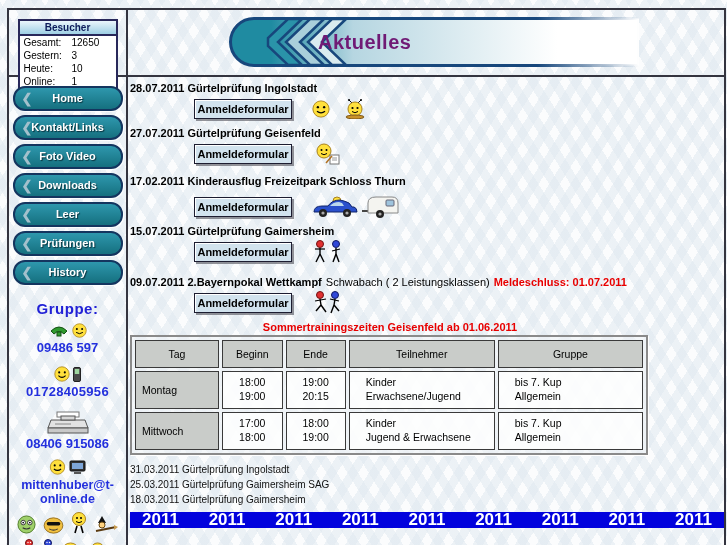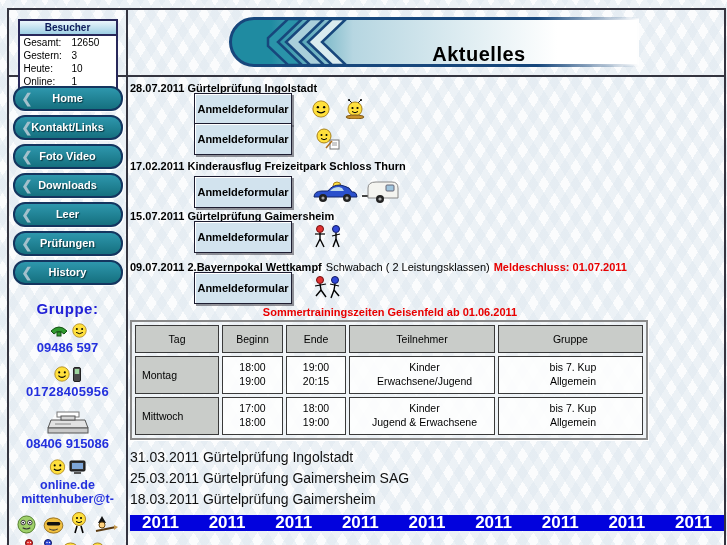--- a/index.html
+++ b/index.html
@@ -51,53 +51,53 @@
   .k-num{font-size:13px;font-weight:bold;color:#2330dd;}
   .k-num.sp{letter-spacing:.3px;}
   .email-text{margin-top:1px;font-size:12.5px;font-weight:bold;color:#2330dd;line-height:1.15;}
   .emo-row{margin-top:5px;display:flex;justify-content:center;align-items:flex-end;gap:7px;height:22px;}
   .icon{display:inline-block;vertical-align:middle;}
 
   
   .banner{position:absolute;left:100px;top:7px;width:412px;height:50px;}
   .banner svg{position:absolute;left:0;top:0;}
   .banner-title{
-    position:absolute;left:0;top:12px;width:100%;text-align:center;line-height:50px;
+    position:absolute;left:0;top:0;width:100%;text-align:left;line-height:50px;
     padding-left:90px;box-sizing:border-box;
-    color:#000000;font-size:20px;font-weight:bold;letter-spacing:.5px;
+    color:#701a75;font-size:20px;font-weight:bold;letter-spacing:.5px;
   }
   
   .main-body{padding:3px 0 0 2px;}
   .ev-head{font-size:11px;font-weight:bold;color:#000;margin:2px 0 3px;}
   .ev-head .norm{font-weight:normal;margin-left:4px;}
   .ev-head .red{color:#e80000;margin-left:4px;}
   .ev-row{display:flex;align-items:center;gap:20px;margin:2px 0 6px 64px;height:24px;}
   .formbtn{
-    width:98px;height:32px;background:#d2e3ee;border:1px solid #1c1c30;
+    width:98px;height:20px;background:#d2e3ee;border:1px solid #1c1c30;
     box-shadow:2px 2px 0 rgba(90,90,100,.65), inset 1px 1px 0 #fff;
     font-family:"Liberation Sans",sans-serif;font-size:11px;font-weight:bold;color:#000;
     line-height:18px;text-align:center;cursor:pointer;padding:0;
   }
   .mt9{margin-top:9px;} .mt6{margin-top:6px;} .mt12{margin-top:12px;} .rowmt8{margin-top:8px;}
   
   .tr-heading{width:520px;text-align:center;color:#e80000;font-weight:bold;font-size:11px;margin:4px 0 2px;}
   table.training{
     width:518px;border-collapse:separate;border-spacing:3px;
     border:2px solid #8a8a8a;background:rgba(240,244,247,.6);
     box-shadow:1px 1px 0 #fff;
   }
   table.training th, table.training td{
     border:1px solid #3a3a3a;font-size:10.5px;font-weight:normal;color:#000;
   }
   table.training th{background:#c9ccc9;height:24px;}
   td.day{background:#c9ccc9;text-align:left;padding-left:6px;height:34px;}
   td.ctr{background:rgba(255,255,255,.8);text-align:center;line-height:1.3;}
-  td.lft{background:rgba(255,255,255,.8);text-align:center;padding-left:6px;line-height:1.3;}
-  
-  .past{margin-top:7px;font-size:14px;color:#111;line-height:1.5;}
+  td.lft{background:rgba(255,255,255,.8);text-align:left;padding-left:16px;line-height:1.3;}
+  
+  .past{margin-top:7px;font-size:10px;color:#111;line-height:1.5;}
   .year-banner{
     margin-top:5px;height:16px;background:#0202dd;color:#fff;
     display:flex;justify-content:space-between;align-items:center;padding:0 12px;
     font-size:17px;font-weight:bold;
   }
 </style>
 </head>
 <body>
 
 <div class="frame">
@@ -230,22 +230,22 @@
             <circle cx="13.5" cy="8" r="1.3"></circle>
           <path d="M5.5 12.5 Q10 16 14.5 12.5" fill="none" stroke="#000" stroke-width="1.3"></path>
         </svg>
         <svg class="icon" width="17" height="15" viewBox="0 0 17 15">
           <rect x="1" y="1" width="15" height="10" rx="1" fill="#333" stroke="#111"></rect>
           <rect x="3" y="3" width="11" height="6" fill="#7ea6d8"></rect>
           <rect x="5" y="12" width="7" height="2" fill="#555"></rect>
         </svg>
       </div>
       <div class="email-text">
+        <div>mittenhuber@t-</div>
         <div>online.de</div>
-        <div>mittenhuber@t-</div>
       </div>
 
       <div class="emo-row">
         <svg class="icon" width="19" height="19" viewBox="0 0 20 20">
           <circle cx="10" cy="10" r="9" fill="#9fd06a" stroke="#4c7a23"></circle>
           <circle cx="6.5" cy="8" r="2.4" fill="#fff" stroke="#333"></circle>
             <circle cx="13.5" cy="8" r="2.4" fill="#fff" stroke="#333"></circle>
           <circle cx="6.5" cy="8" r="0.9"></circle>
             <circle cx="13.5" cy="8" r="0.9"></circle>
           <path d="M6 13.5 Q10 16 14 13.5" fill="none" stroke="#333" stroke-width="1.2"></path>
@@ -327,20 +327,21 @@
               <circle cx="19" cy="1" r="1"></circle>
             <circle cx="13" cy="10" r="7" fill="#ffe03c" stroke="#a8811c"></circle>
             <circle cx="10.5" cy="9" r="1.1"></circle>
               <circle cx="15.5" cy="9" r="1.1"></circle>
             <path d="M10 12.5 Q13 15 16 12.5" fill="none" stroke="#000"></path>
             <ellipse cx="13" cy="18" rx="9" ry="2" fill="#c8922a" stroke="#7a551a"></ellipse>
           </svg>
         </span>
       </div>
 
+      <div class="ev-head">27.07.2011 Gürtelprüfung Geisenfeld</div>
       <div class="ev-row">
         <button class="formbtn">Anmeldeformular</button>
         <span>
           <svg class="icon" width="30" height="22" viewBox="0 0 30 22">
             <circle cx="12" cy="8" r="7" fill="#ffe03c" stroke="#a8811c"></circle>
             <circle cx="9.5" cy="7" r="1"></circle>
               <circle cx="14.5" cy="7" r="1"></circle>
             <path d="M9 10.5 Q12 13 15 10.5" fill="none" stroke="#000"></path>
             <rect x="18" y="12" width="9" height="9" fill="#fff" stroke="#777"></rect>
             <line x1="20" y1="15" x2="25" y2="15" stroke="#999"></line>

